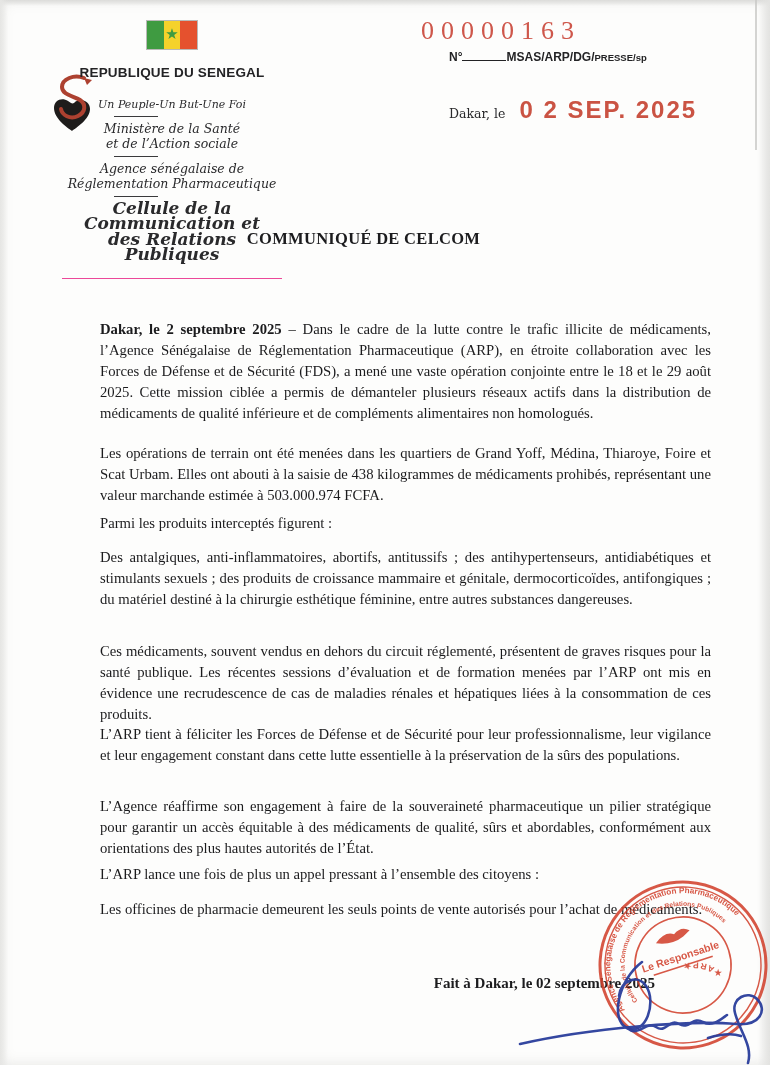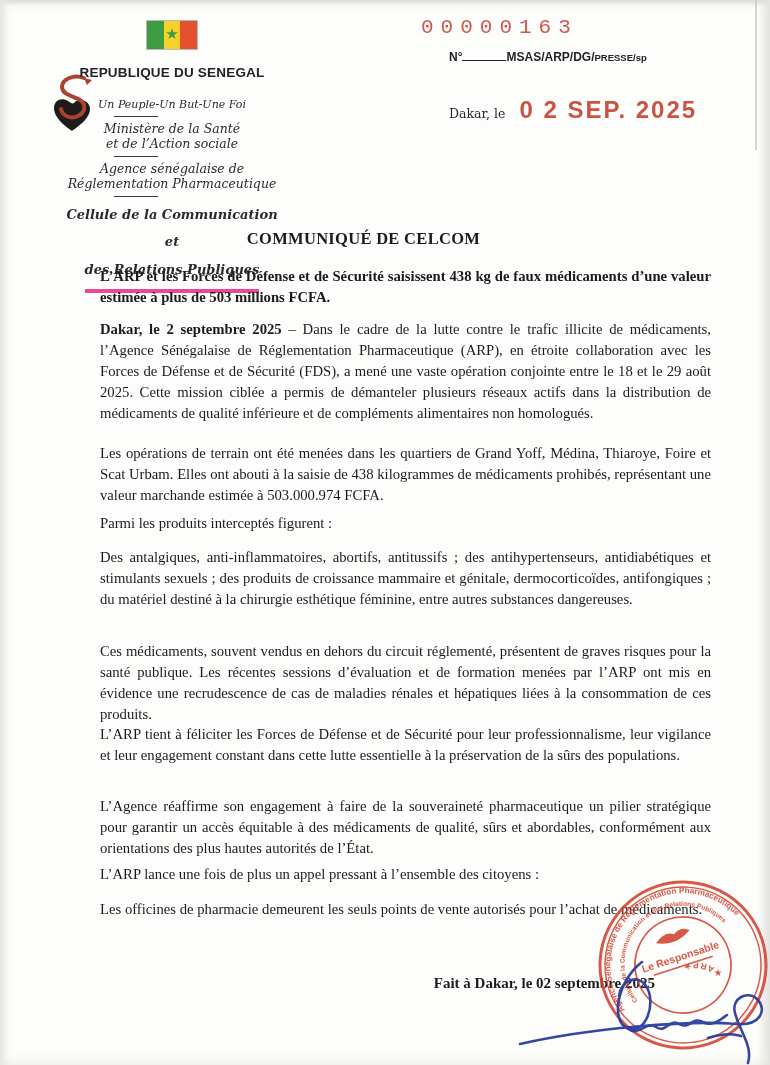--- a/index.html
+++ b/index.html
@@ -21,26 +21,26 @@
   .logo{position:absolute;left:34px;top:70px;}
   .hdr{position:absolute;left:62px;top:20px;width:220px;text-align:center;}
   .flag{width:52px;height:30px;margin:0 auto;display:flex;border:1px solid #b9b9b7;box-sizing:border-box;}
   .flag .b{flex:1;position:relative;}
   .flag .star{position:absolute;left:50%;top:50%;transform:translate(-50%,-52%);font-size:15px;line-height:1;color:#3f9b41;}
   .republic{margin-top:15px;font-family:"Liberation Sans",sans-serif;font-weight:bold;font-size:13.5px;letter-spacing:.2px;color:#232325;}
   .script{font-family:"DejaVu Serif",serif;font-style:italic;color:#2a2a2c;}
   .motto{font-size:11px;margin-top:18px;}
   .sep{width:44px;height:1px;background:#3a3a3c;margin:5px auto 4px 52px;}
   .ministry,.agency{font-size:12.5px;line-height:15px;}
-  .unit{font-size:13px;line-height:27px;font-weight:bold;margin-top:1px;}
-  .unit-u{border-bottom:4px solid #ec4899;padding-bottom:6px;display:inline-block;}
+  .unit{font-size:17px;line-height:15px;font-weight:bold;margin-top:1px;}
+  .unit-u{border-bottom:1px solid #ec4899;padding-bottom:16px;display:inline-block;}
 
   
-  .serial{position:absolute;left:421px;top:16px;font-family:Liberation Mono, monospace;
-    font-size:21px;letter-spacing:7px;color:#cb493c;opacity:.92;}
+  .serial{position:absolute;left:421px;top:16px;font-family:Liberation Serif, serif;
+    font-size:26px;letter-spacing:7px;color:#cb493c;opacity:.92;}
   .refline{position:absolute;left:449px;top:49px;font-family:"Liberation Sans",sans-serif;
     font-weight:bold;font-size:12px;color:#232325;white-space:nowrap;}
   .ref-blank{display:inline-block;width:44px;border-bottom:1.6px solid #232325;height:11px;}
   .ref-small{font-size:9.5px;}
   .dateline{position:absolute;left:449px;top:96px;white-space:nowrap;}
   .place{font-family:"DejaVu Serif",serif;font-size:12.5px;color:#2a2a2c;margin-top:16px;}
   .datestamp{font-family:"Liberation Sans",sans-serif;font-weight:bold;font-size:24px;
     letter-spacing:2px;color:#c84a3a;margin-left:10px;opacity:.95;}
 
   
@@ -94,21 +94,20 @@
   <div class="serial">00000163</div>
   <div class="refline">
     <span>N°</span><span class="ref-blank"></span><span>MSAS/ARP/DG/</span><span class="ref-small">PRESSE/sp</span>
   </div>
   <div class="dateline">
     <span class="place">Dakar, le</span>
     <span class="datestamp">0 2 SEP. 2025</span>
   </div>
 
   <div class="doc-title">COMMUNIQUÉ DE CELCOM</div>
-  <p class="para lead" style="top:266px">L’ARP et les Forces de Défense et de Sécurité saisissent 438 kg de faux médicaments d’une valeur estimée à plus de 503 millions FCFA.</p>
 
   <p class="para" style="top:319px"><b>Dakar, le 2 septembre 2025</b><span> – Dans le cadre de la lutte contre le trafic illicite de médicaments, l’Agence Sénégalaise de Réglementation Pharmaceutique (ARP), en étroite collaboration avec les Forces de Défense et de Sécurité (FDS), a mené une vaste opération conjointe entre le 18 et le 29 août 2025. Cette mission ciblée a permis de démanteler plusieurs réseaux actifs dans la distribution de médicaments de qualité inférieure et de compléments alimentaires non homologués.</span></p>
   <p class="para" style="top:443px">Les opérations de terrain ont été menées dans les quartiers de Grand Yoff, Médina, Thiaroye, Foire et Scat Urbam. Elles ont abouti à la saisie de 438 kilogrammes de médicaments prohibés, représentant une valeur marchande estimée à 503.000.974 FCFA.</p>
   <p class="para" style="top:513px">Parmi les produits interceptés figurent :</p>
   <p class="para" style="top:547px">Des antalgiques, anti-inflammatoires, abortifs, antitussifs ; des antihypertenseurs, antidiabétiques et stimulants sexuels ; des produits de croissance mammaire et génitale, dermocorticoïdes, antifongiques ; du matériel destiné à la chirurgie esthétique féminine, entre autres substances dangereuses.</p>
   <p class="para" style="top:641px">Ces médicaments, souvent vendus en dehors du circuit réglementé, présentent de graves risques pour la santé publique. Les récentes sessions d’évaluation et de formation menées par l’ARP ont mis en évidence une recrudescence de cas de maladies rénales et hépatiques liées à la consommation de ces produits.</p>
   <p class="para" style="top:724px">L’ARP tient à féliciter les Forces de Défense et de Sécurité pour leur professionnalisme, leur vigilance et leur engagement constant dans cette lutte essentielle à la préservation de la sûrs des populations.</p>
   <p class="para" style="top:796px">L’Agence réaffirme son engagement à faire de la souveraineté pharmaceutique un pilier stratégique pour garantir un accès équitable à des médicaments de qualité, sûrs et abordables, conformément aux orientations des plus hautes autorités de l’État.</p>
   <p class="para" style="top:864px">L’ARP lance une fois de plus un appel pressant à l’ensemble des citoyens :</p>
   <p class="para" style="top:899px">Les officines de pharmacie demeurent les seuls points de vente autorisés pour l’achat de médicaments.</p>

